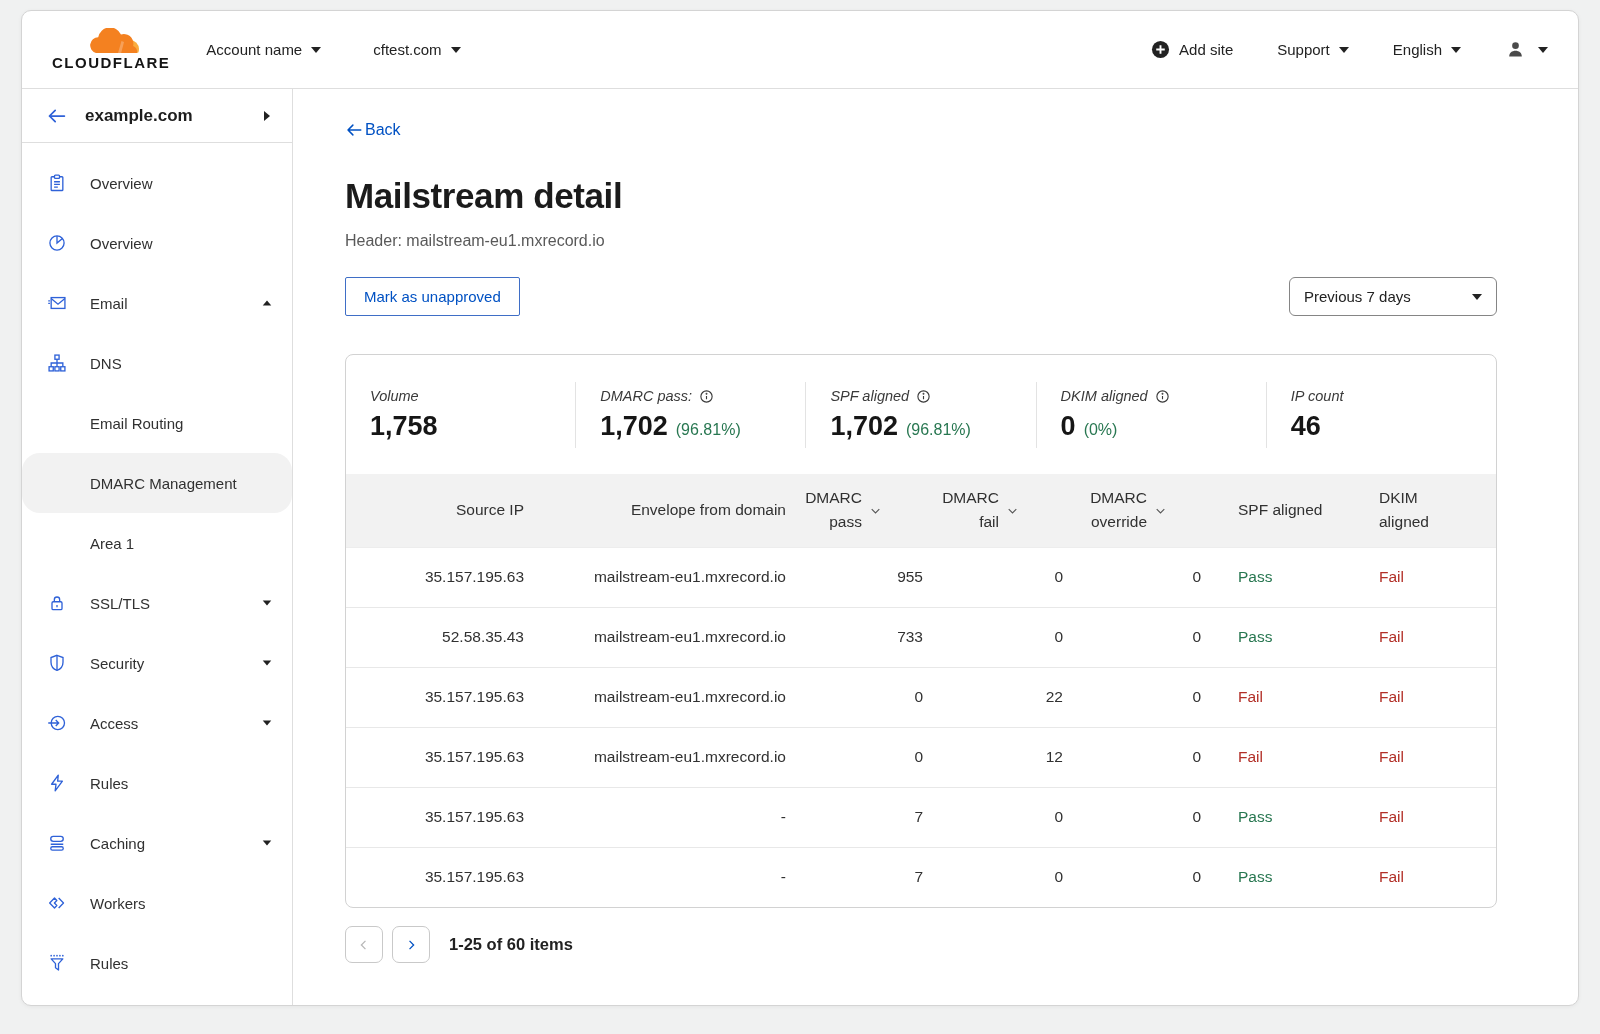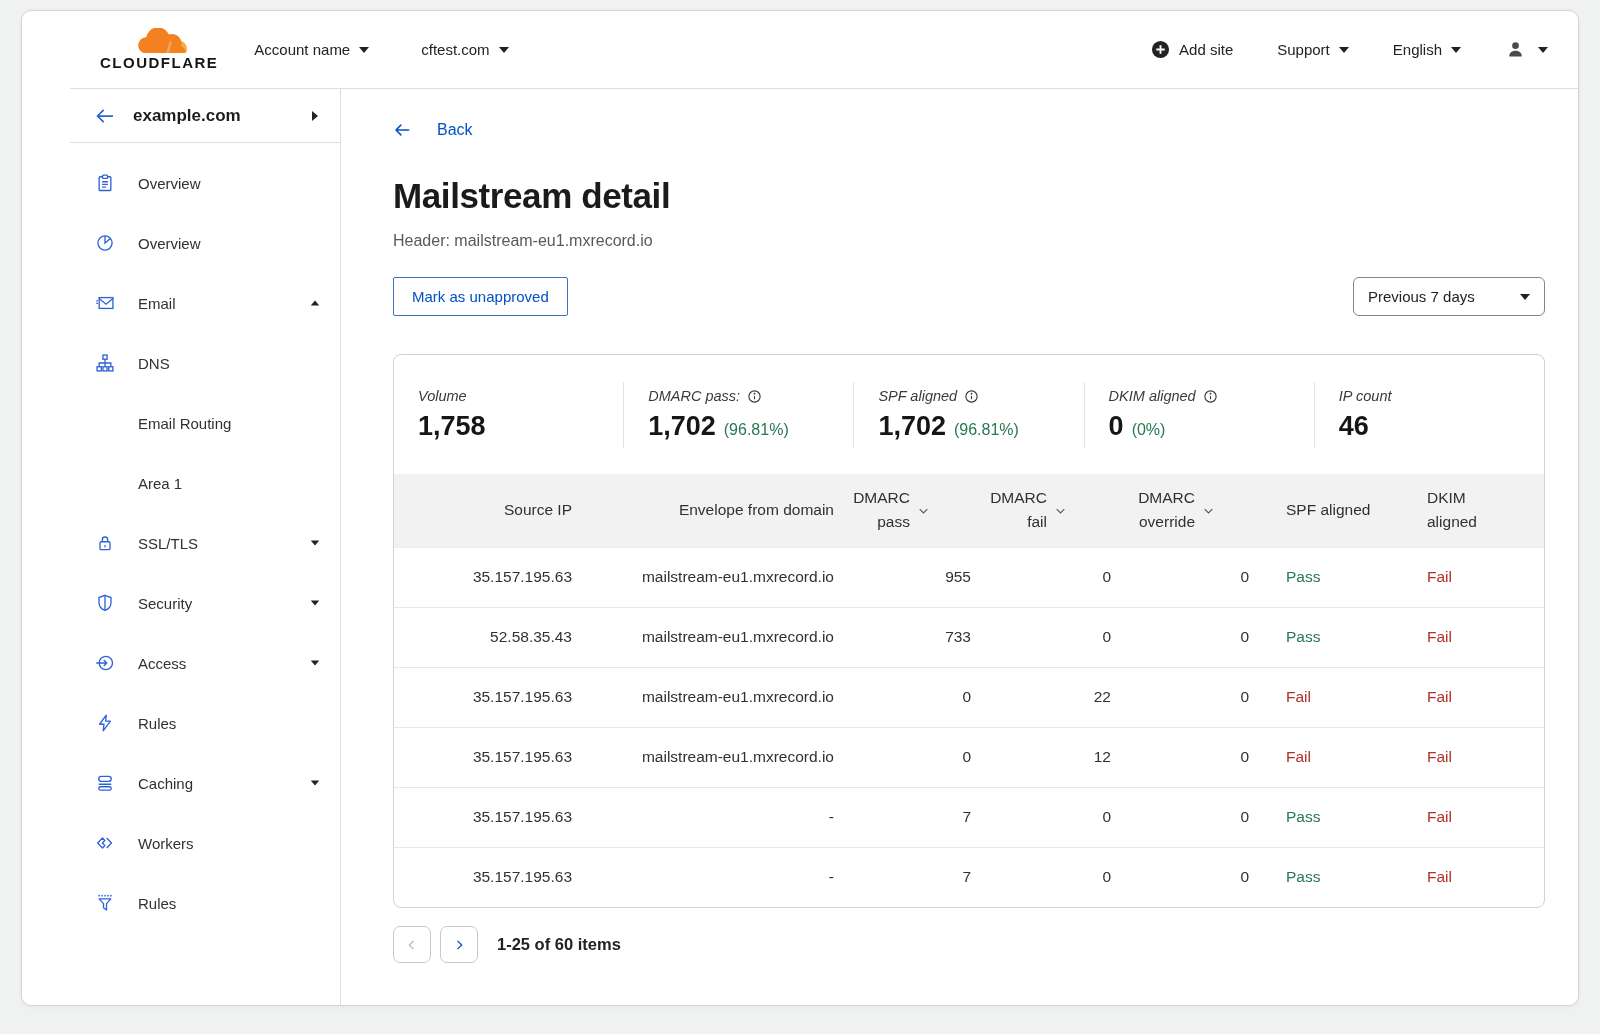--- a/index.html
+++ b/index.html
@@ -7,21 +7,21 @@
   body {
     font-family: "Liberation Sans", "DejaVu Sans", sans-serif;
     background:#f0f1f1;
     color:#313131;
     position:relative;
   }
   .window {
     position:absolute; left:21px; top:10px; width:1558px; height:996px;
     background:#fff; border:1px solid #d4d4d4; border-radius:10px;
     overflow:hidden; box-shadow:0 1px 4px rgba(0,0,0,.05);
-    display:flex; flex-direction:column;padding-left:48px;
+    display:flex; flex-direction:column;
   }
   
   .topbar { height:78px; flex:0 0 78px; border-bottom:1px solid #dedede;
     display:flex; align-items:center; padding:0 30px 0 16px; }
   .logo { display:flex; flex-direction:column; align-items:flex-start; margin-left:14px; cursor:pointer; }
   .logo svg { margin-left:34px; margin-bottom:-4px; }
   .logo-text { font-size:15px; font-weight:800; letter-spacing:1.5px; color:#151515; }
   .topnav { display:flex; align-items:center; gap:52px; margin-left:36px; font-size:15px; }
   .topnav-item, .toplink { display:flex; align-items:center; gap:9px; cursor:pointer; color:#222; }
   .top-right { margin-left:auto; display:flex; align-items:center; gap:44px; font-size:15px; }
@@ -41,28 +41,28 @@
   .menu { padding-top:10px; }
   .menu-item { height:60px; display:flex; align-items:center; gap:22px;
     padding:0 20px 0 24px; font-size:15px; color:#313131; cursor:pointer; }
   .menu-item .ic { width:22px; flex:0 0 22px; display:flex; justify-content:center; }
   .menu-item.sub { padding-left:68px; }
   .menu-item.active { background:#f2f2f2; border-radius:18px; }
   .menu-item .mcaret { margin-left:auto; }
   .mcaret.caret-down, .mcaret.caret-up { transform:scale(.85); }
 
   
-  .back-link { display:inline-flex; align-items:center; gap:26px; color:#0051c3;
+  .back-link { display:inline-flex; align-items:center; gap:2px; color:#0051c3;
     font-size:16px; cursor:pointer; }
   .page-title { font-size:35px; font-weight:700; color:#1b1b1b; letter-spacing:-.4px; margin:34px 0 16px; }
   .subtitle { font-size:16px; color:#595959; }
   .actions-row { display:flex; justify-content:space-between; align-items:center; margin-top:27px; }
   .btn-outline { background:#fff; border:1px solid #3f6ec6; color:#0051c3; font-size:15px;
     padding:10px 18px; border-radius:2px; cursor:pointer; font-family:inherit; }
-  .select { width:192px; border:1px solid #858585; border-radius:6px; padding:10px 14px;
+  .select { width:208px; border:1px solid #858585; border-radius:6px; padding:10px 14px;
     display:flex; align-items:center; justify-content:space-between; font-size:15px;
     color:#222; cursor:pointer; background:#fff; }
 
   
   .panel { margin-top:38px; border:1px solid #d2d2d2; border-radius:8px; overflow:hidden; background:#fff; }
   .stats { display:flex; padding:27px 0 26px; }
   .stat { flex:1; padding:6px 24px; }
   .stat + .stat { border-left:1px solid #e3e3e3; }
   .stat-label { font-size:14.5px; color:#3a3a3a; display:flex; align-items:center; gap:7px;font-style:italic; }
   .stat-value { margin-top:7px; font-size:27px; font-weight:700; color:#161616; display:flex; align-items:baseline; gap:8px; }
@@ -202,20 +202,23 @@
               <path d="M12 7.5 V12 M5 16.5 V12 H19 V16.5 M12 12 V16.5"></path>
             </svg>
           </span>
           <span>DNS</span>
         </div>
 
         <div class="menu-item sub">
           <span>Email Routing</span>
         </div>
 
+        <div class="menu-item sub active">
+          <span>DMARC Management</span>
+        </div>
 
         <div class="menu-item sub">
           <span>Area 1</span>
         </div>
 
         <div class="menu-item">
           <span class="ic">
             <svg width="20" height="20" viewBox="0 0 24 24" fill="none" stroke="#2f62d8" stroke-width="1.6">
               <rect x="6" y="10.5" width="12" height="9.5" rx="1.5"></rect>
               <path d="M8.8 10.5 V8 a3.2 3.2 0 0 1 6.4 0 V10.5"></path>

